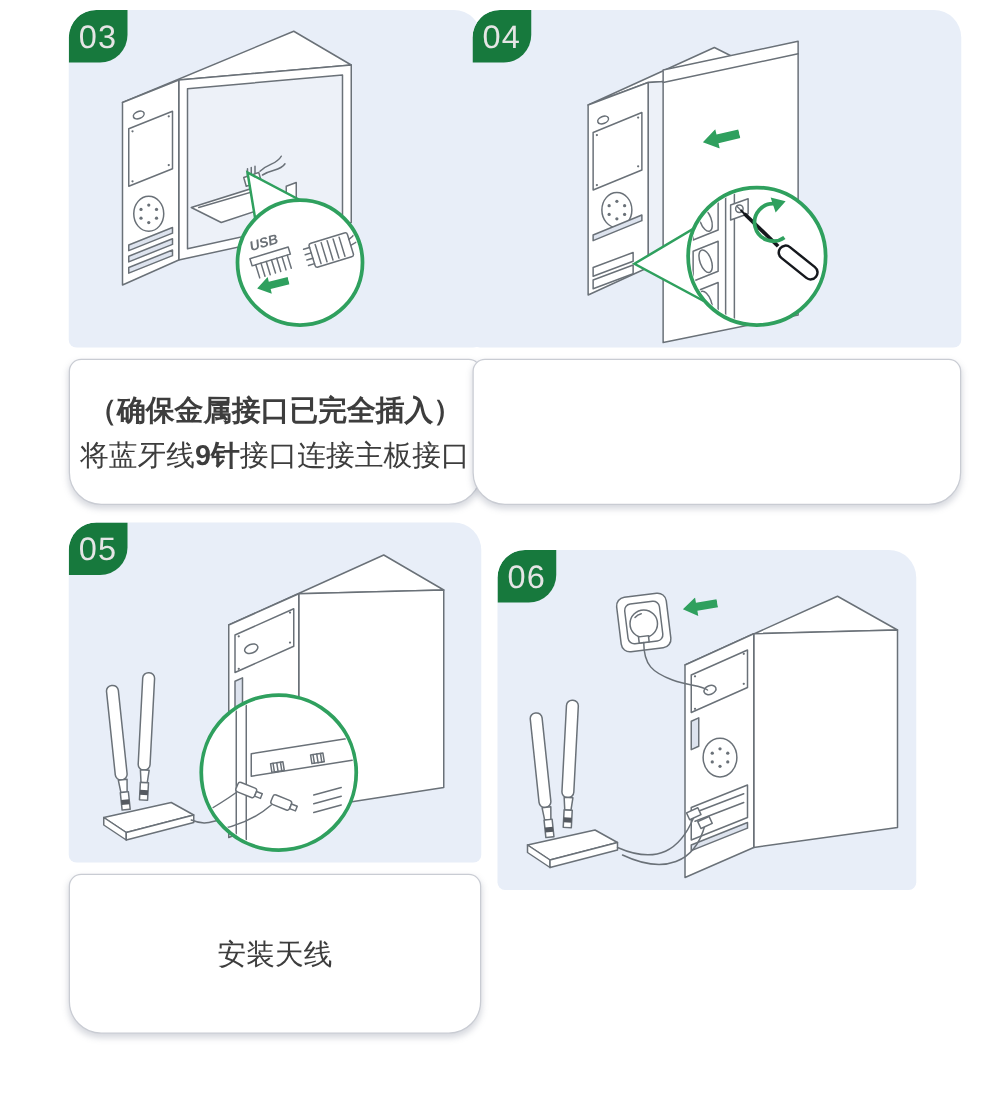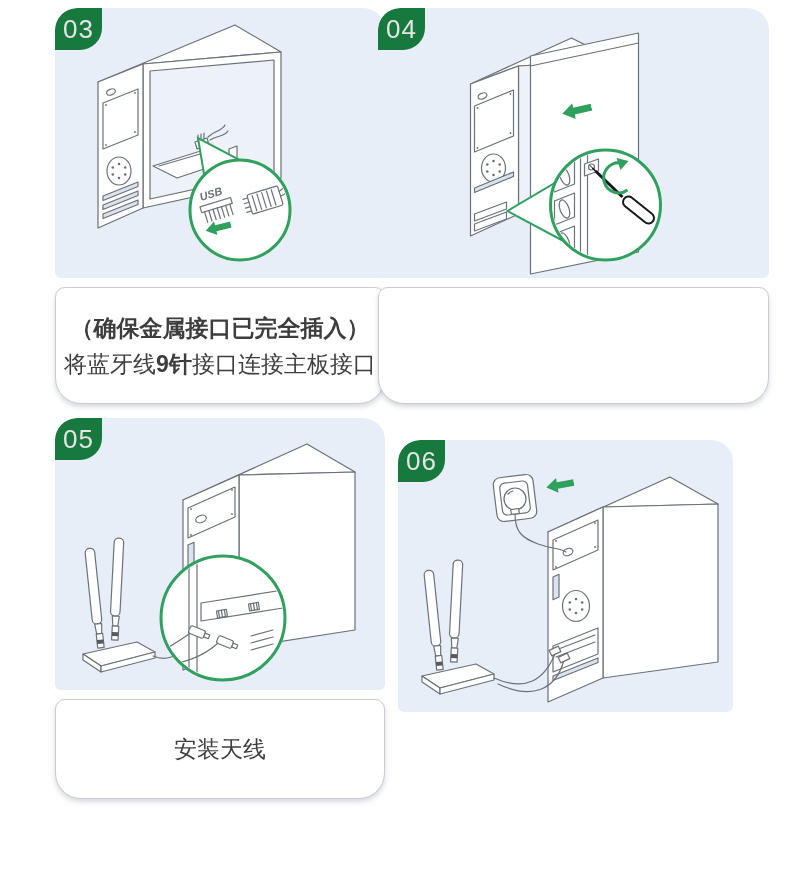--- a/index.html
+++ b/index.html
@@ -12,21 +12,21 @@
   #card06{left:398px;top:440px;width:335px}
   .illus{position:relative;background:#e8eef8;border-radius:22px 22px 6px 6px;height:270px;overflow:hidden}
   .row2 .illus{height:272px}
   .badge{position:absolute;top:0;left:0;width:47px;height:42px;background:#17793d;
          border-radius:22px 0 22px 0;color:#e5e5e5;font-weight:normal;font-size:26px;
          display:flex;align-items:center;justify-content:center;letter-spacing:1px}
   .cap{margin-top:9px;height:117px;background:#fff;border:1px solid #c9ccd3;
        border-radius:10px 10px 26px 26px;box-shadow:0 3px 5px rgba(110,120,140,.28);
        display:flex;flex-direction:column;justify-content:center;align-items:center;
        color:#3d3d3d;font-size:23px;text-align:center;box-sizing:border-box}
-  .row2 .cap{height:100px}
+  .row2 .cap{height:128px}
   .cap p{margin:0}
   #card03 .cap p{line-height:36px}
   #card04 .cap p{line-height:44px}
   .bold{font-weight:bold}
   svg{display:block;width:100%;height:100%}
   .art{stroke:#6a7178;stroke-width:1.2;fill:none;stroke-linejoin:round;stroke-linecap:round}
   .f{fill:#ffffff}
   .fs{fill:#edf1f8}
   .vt{fill:#dde3ee}
   .dot{fill:#6a7178;stroke:none}

